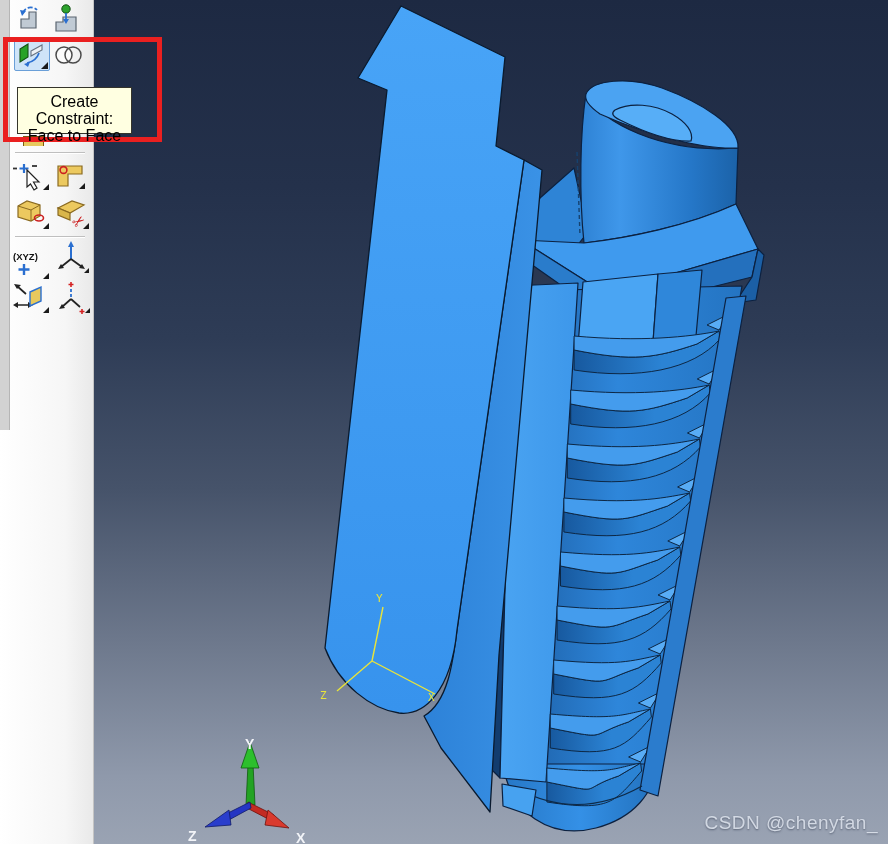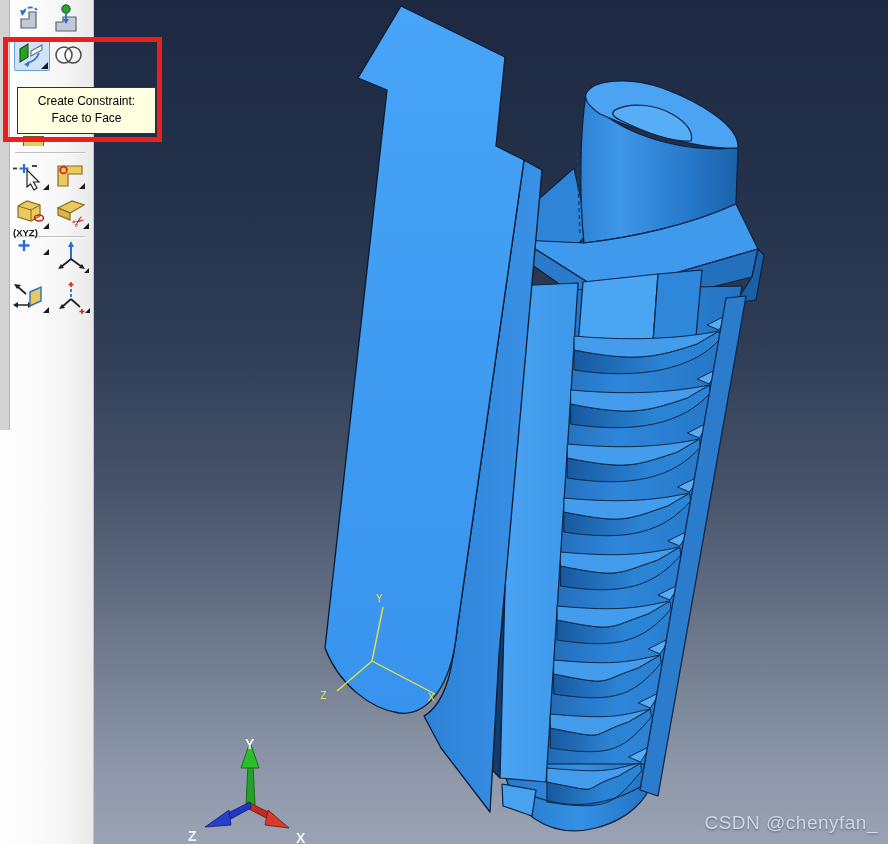--- a/index.html
+++ b/index.html
@@ -20,23 +20,23 @@
     background:#d2d2d2;border-right:1px solid #b5b5b5;}
   .sep{position:absolute;left:15px;width:70px;height:0;border-top:1px solid #bfbfbf;border-bottom:1px solid #ffffff;}
   .tbtn{position:absolute;width:32px;height:30px;}
   .tbtn svg{display:block;}
   .hl{background:#cfe4f8;border:1px solid #6a9fd8;border-radius:2px;}
   .frag{position:absolute;left:23px;top:136px;width:19px;height:9px;
     background:#e7c95e;border:1px solid #7a5a10;border-bottom:none;}
   
   .redbox{position:absolute;left:3px;top:37px;width:159px;height:105px;
     border:5px solid #ea2020;box-sizing:border-box;z-index:30;}
-  .tooltip{position:absolute;left:17px;top:87px;width:139px;height:47px;z-index:40;
+  .tooltip{position:absolute;left:17px;top:87px;width:115px;height:47px;z-index:40;
     background:#ffffe1;border:1px solid #35342b;box-sizing:border-box;
-    font-size:12px;color:#000;text-align:center;padding-top:5px;line-height:17px;}
+    font-size:16px;color:#000;text-align:center;padding-top:5px;line-height:17px;}
 </style>
 </head>
 <body>
 
 <div class="stage">
 
   <div class="viewport">
     <svg class="scene" width="795" height="844" viewBox="93 0 795 844">
       <defs>
         <linearGradient id="plateGrad" x1="0" y1="0" x2="0" y2="1">
@@ -237,21 +237,21 @@
       <svg width="36" height="34" viewBox="0 0 36 34">
         <path d="M4,12 L18,5 L30,9 L16,17 Z" fill="#ecc95f" stroke="#8a6a20" stroke-width="1.2"></path>
         <path d="M16,17 L16,24 L4,19 L4,12 Z" fill="#d9b64a" stroke="#8a6a20" stroke-width="1.2"></path>
         <text x="18" y="31" font-size="15" fill="#cc2020" transform="rotate(-35 24 25)">✂</text>
         <path d="M29,33 L35,33 L35,27 Z" fill="#1a1a1a"></path>
       </svg>
     </div>
 
     <div class="sep" style="top:236px;"></div>
 
-    <div class="tbtn" style="left:10px;top:224px;width:40px;height:34px;">
+    <div class="tbtn" style="left:10px;top:248px;width:40px;height:34px;">
       <svg width="40" height="34" viewBox="0 0 40 34">
         <text x="3" y="12" font-size="9.5" font-weight="bold" fill="#111">(XYZ)</text>
         <path d="M14,16 v11 M8.5,21.5 h11" stroke="#2a6fd0" stroke-width="2.4"></path>
         <path d="M33,31 L39,31 L39,25 Z" fill="#1a1a1a"></path>
       </svg>
     </div>
     <div class="tbtn" style="left:54px;top:240px;width:36px;height:34px;">
       <svg width="36" height="34" viewBox="0 0 36 34">
         <path d="M17,5 V19" stroke="#2a6fd0" stroke-width="2"></path>
         <path d="M17,1 l-3,6 6,0 z" fill="#2a6fd0"></path>

